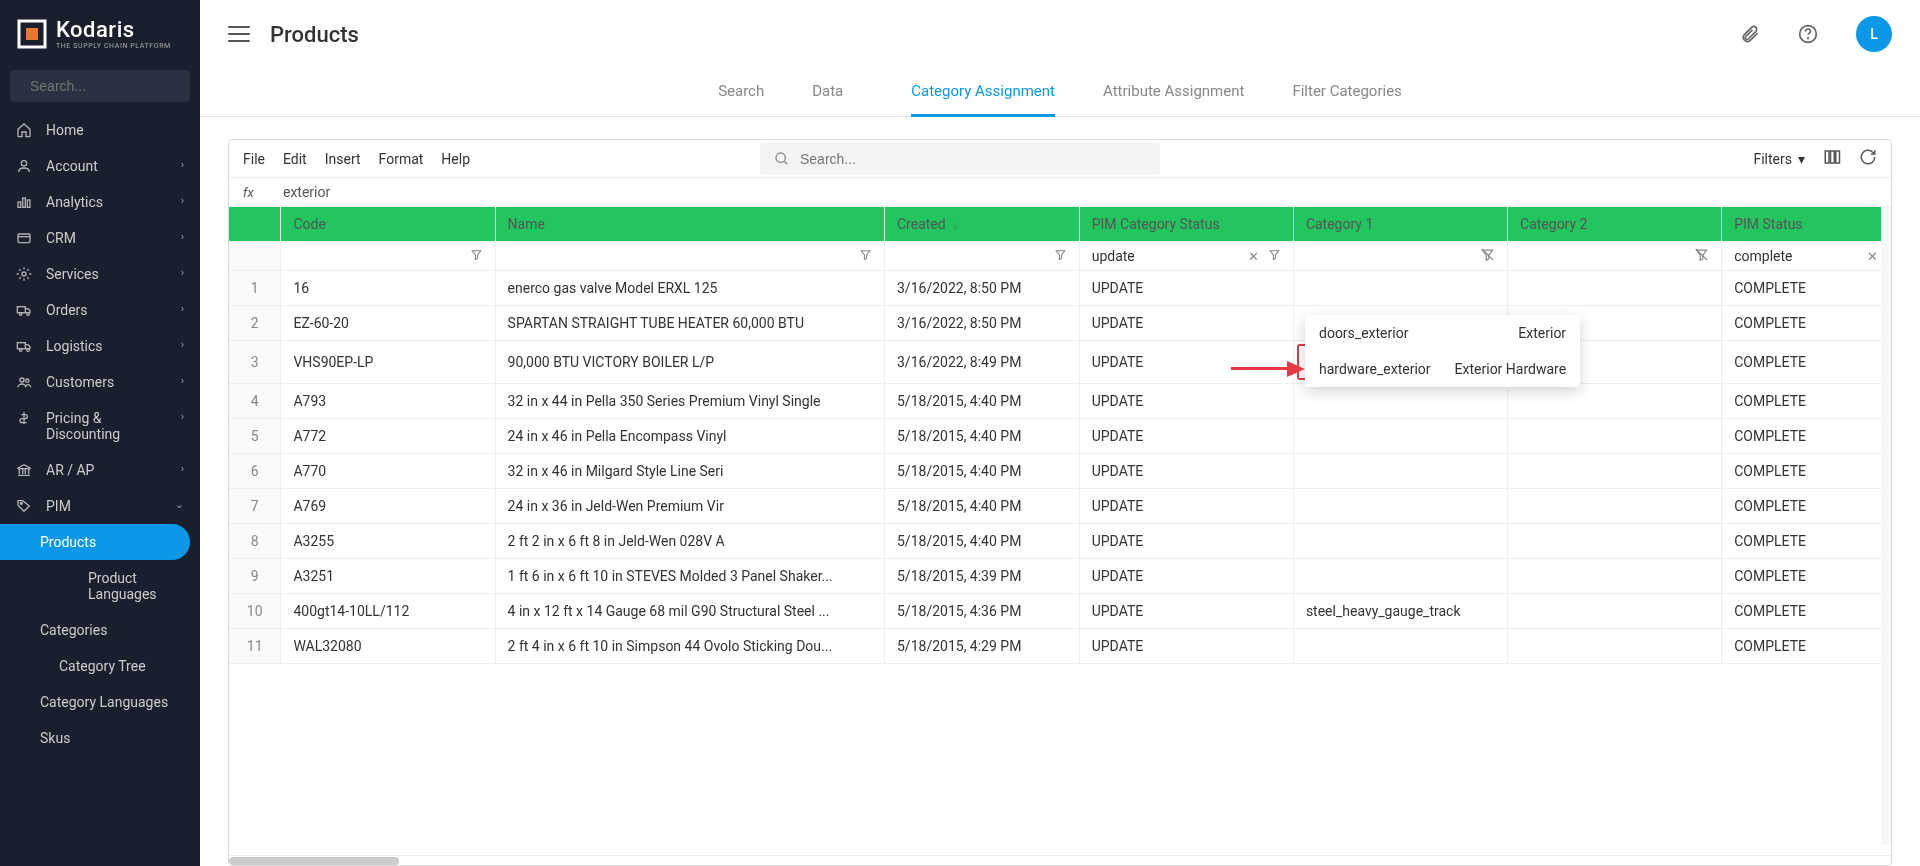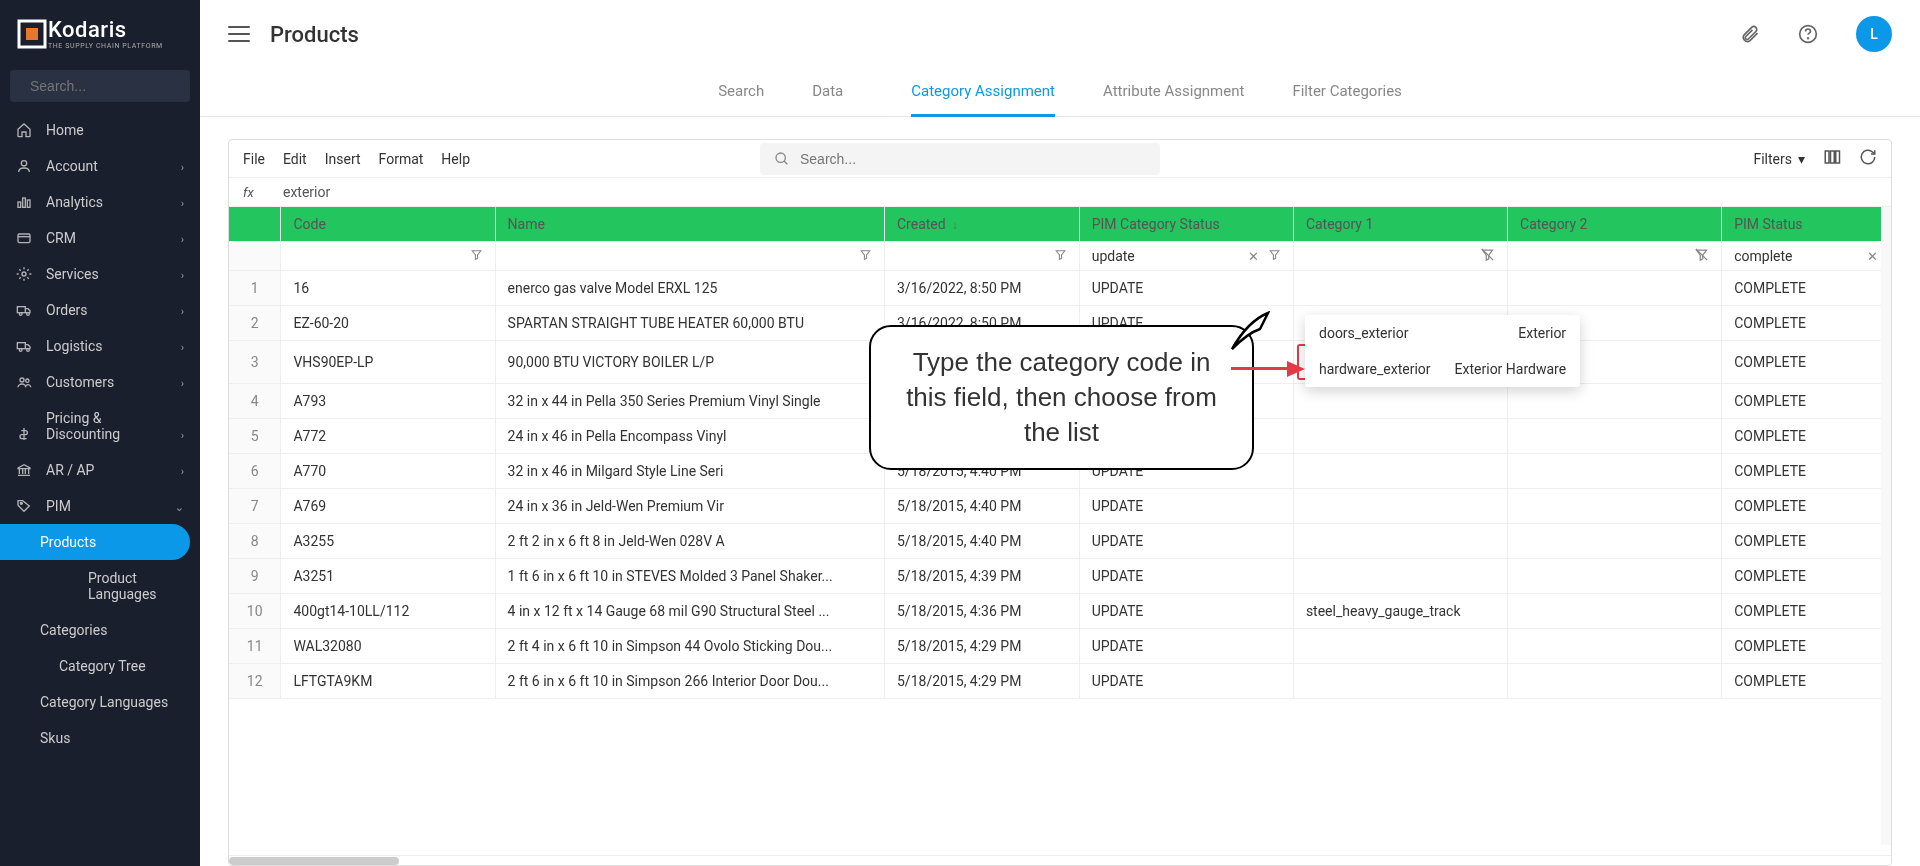--- a/index.html
+++ b/index.html
@@ -3,29 +3,29 @@
 <meta charset="utf-8">
 <style>
 * { margin: 0; padding: 0; box-sizing: border-box; }
 body { font-family: -apple-system, BlinkMacSystemFont, "Segoe UI", Roboto, sans-serif; font-size: 14px; color: #333; background: #fff; overflow: hidden; }
 .app { display: flex; width: 1920px; height: 866px; }
 
 
 .sidebar { width: 200px; background: #1a1f2e; color: #ccc; display: flex; flex-direction: column; overflow-y: auto; }
 .sidebar::-webkit-scrollbar { width: 8px; }
 .sidebar::-webkit-scrollbar-thumb { background: #444; border-radius: 4px; }
-.logo-area { padding: 18px 16px 20px; display: flex; align-items: center; gap: 0; }
+.logo-area { padding: 18px 16px 20px; display: flex; align-items: center; gap: 8px; }
 .logo-mark { width: 32px; height: 32px; }
 .logo-text { display: flex; flex-direction: column; line-height: 1; }
 .logo-name { color: #fff; font-size: 22px; font-weight: 500; letter-spacing: 0.5px; }
 .logo-tag { color: #aaa; font-size: 7px; letter-spacing: 0.6px; margin-top: 2px; }
 .search-bar { margin: 0 10px 10px; background: #2a3142; border-radius: 4px; display: flex; align-items: center; padding: 8px 10px; gap: 10px; }
 .search-bar input { background: transparent; border: none; outline: none; color: #ccc; font-size: 14px; flex: 1; }
 .nav { list-style: none; }
-.nav-item { display: flex; align-items: flex-end; gap: 14px; padding: 10px 16px; cursor: pointer; color: #ccc; position: relative; }
+.nav-item { display: flex; align-items: flex-start; gap: 14px; padding: 10px 16px; cursor: pointer; color: #ccc; position: relative; }
 .nav-item.active { background: #0b98e8; color: #fff; border-radius: 0 22px 22px 0; margin-right: 10px; }
 .nav-icon { width: 16px; height: 16px; display: flex; align-items: center; justify-content: center; opacity: 0.85; }
 .nav-label { flex: 1; }
 .nav-chevron { font-size: 11px; opacity: 0.7; }
 
 
 .main { flex: 1; display: flex; flex-direction: column; overflow: hidden; }
 .topbar { display: flex; align-items: center; padding: 16px 28px; gap: 20px; }
 .hamburger { width: 22px; height: 16px; display: flex; flex-direction: column; justify-content: space-between; cursor: pointer; }
 .hamburger span { height: 2px; background: #555; border-radius: 1px; }
@@ -467,50 +467,34 @@
               <div class="grid-row">
     <div class="grid-cell rownum">11</div>
     <div class="grid-cell col-code">WAL32080</div>
     <div class="grid-cell col-name">2 ft 4 in x 6 ft 10 in Simpson 44 Ovolo Sticking Dou...</div>
     <div class="grid-cell col-created">5/18/2015, 4:29 PM</div>
     <div class="grid-cell col-pim-cat">UPDATE</div>
     <div class="grid-cell col-cat1"></div>
     <div class="grid-cell col-cat2"></div>
     <div class="grid-cell col-pim-status">COMPLETE</div>
   </div>
-              <div class="grid-row">
-    <div class="grid-cell rownum">12</div>
-    <div class="grid-cell col-code">LFTGTA9KM</div>
-    <div class="grid-cell col-name">2 ft 6 in x 6 ft 10 in Simpson 266 Interior Door Dou...</div>
-    <div class="grid-cell col-created">5/18/2015, 4:29 PM</div>
-    <div class="grid-cell col-pim-cat">UPDATE</div>
-    <div class="grid-cell col-cat1"></div>
-    <div class="grid-cell col-cat2"></div>
-    <div class="grid-cell col-pim-status">COMPLETE</div>
-  </div>
             </div>
           <div class="right-scroll"></div>
 
           <div class="dropdown" id="dropdown" style="left:1076px; top:106px;">
               <div class="dropdown-item">
                 <span>doors_exterior</span>
                 <span>Exterior</span>
               </div>
               <div class="dropdown-item">
                 <span>hardware_exterior</span>
                 <span>Exterior Hardware</span>
               </div>
             </div>
 
-          <div class="callout" style="left:640px; top:118px; width:385px;">
-            <span>Type the category code in this field, then choose from the list</span>
-            <svg style="position:absolute; right:-18px; top:-16px;" width="40" height="40" viewBox="0 0 40 40">
-              <path d="M2 38 Q 18 10 38 2 L 30 18 Q 18 22 2 38 Z" fill="#fff" stroke="#000" stroke-width="2.5"></path>
-            </svg>
-          </div>
           <div class="arrow-red" style="left:1002px; top:160px; width:60px;">
             <div class="shaft" style="width:60px;"></div>
             <div class="head"></div>
           </div>
         </div>
         <div class="bottom-scroll">
           <div class="bottom-scroll-thumb"></div>
         </div>
       </div>
     </div>

